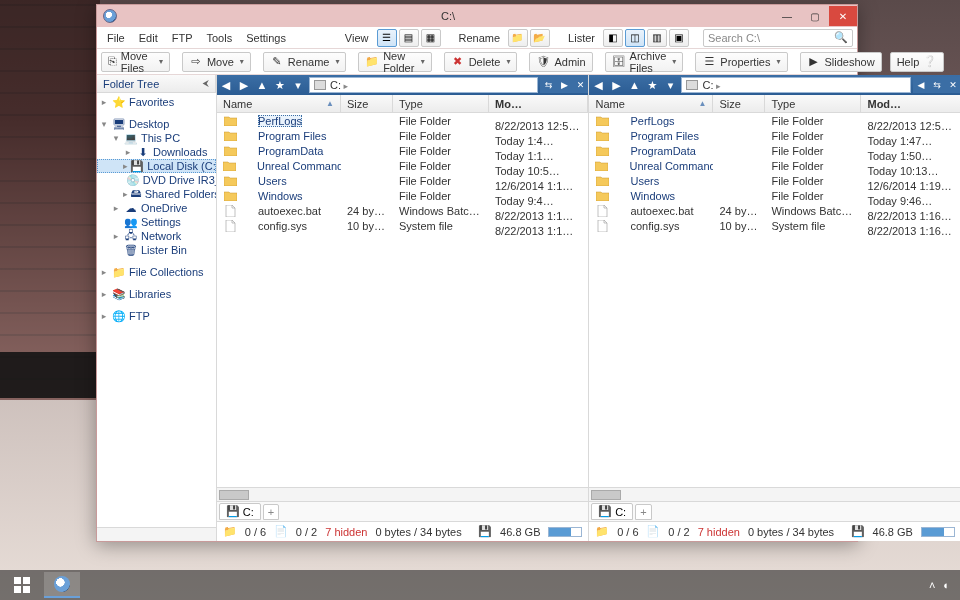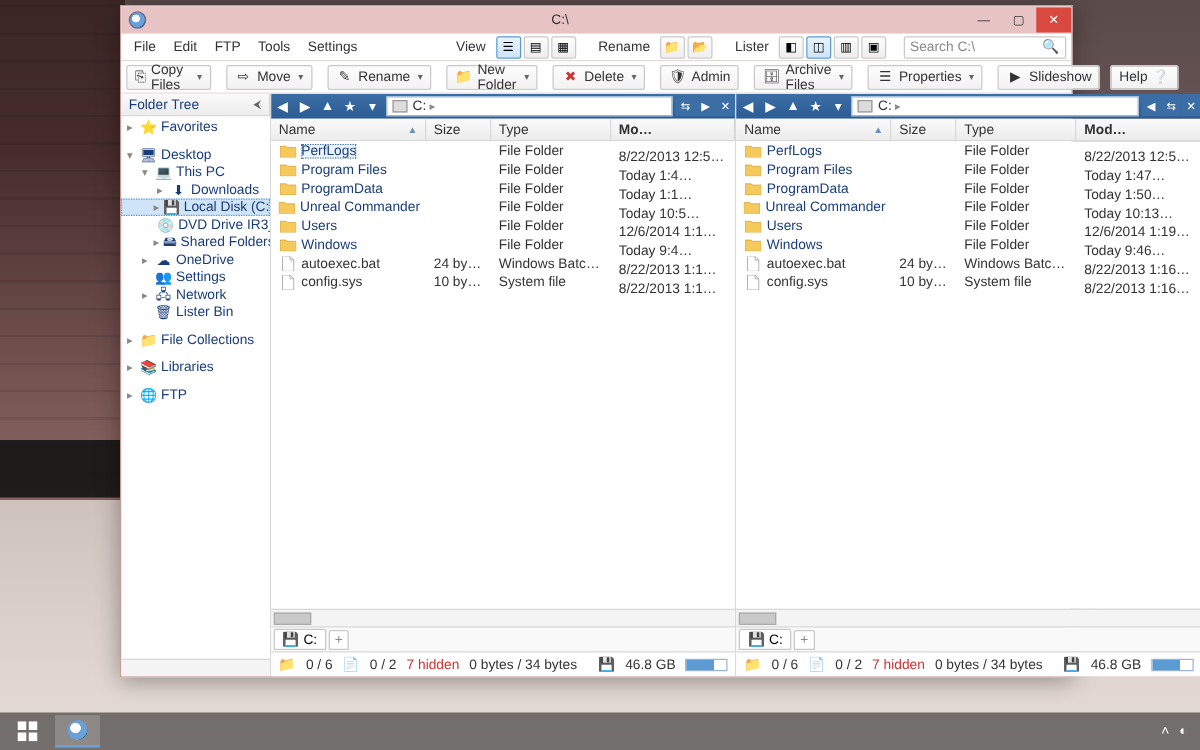--- a/index.html
+++ b/index.html
@@ -24,21 +24,21 @@
 .winbtns { display: flex; }
 .winbtn { width: 28px; height: 20px; display: flex; align-items: center; justify-content: center; font-size: 10px; color:#333; cursor: default;}
 .winbtn.close { background: #d9493f; color: #fff; }
 
 .menubar { height: 22px; display: flex; align-items: center; font-size: 11px; background: #fff; border-bottom: 1px solid #e6d7d7; padding: 0 4px; gap: 2px;}
 .menuitem { padding: 2px 6px; color: #333; cursor: default;}
 .menusep { flex: 1; }
 .menulabel { padding: 2px 6px; color: #333; }
 .iconbtn { width: 20px; height: 18px; border: 1px solid #c9c9c9; background: linear-gradient(#fdfdfd,#eee); display:flex; align-items:center; justify-content:center; font-size:10px; border-radius:2px; cursor:default;}
 .iconbtn.active { border-color: #5a9bd4; background: linear-gradient(#eaf3fc,#cfe4f7); }
-.searchbox { display:flex; align-items:center; border:1px solid #c9c9c9; height:18px; width:130px; background:#fff; border-radius:2px; padding:0 4px; gap:4px; font-size:11px; color:#888;}
+.searchbox { display:flex; align-items:center; border:1px solid #c9c9c9; height:18px; width:150px; background:#fff; border-radius:2px; padding:0 4px; gap:4px; font-size:11px; color:#888;}
 .searchbox .mag { font-size:11px; color:#888;}
 
 .toolbar { height: 26px; display:flex; align-items:center; font-size:11px; background:#fff; border-bottom:1px solid #e6d7d7; padding:0 4px; gap:4px;}
 .tbtn { display:flex; align-items:center; gap:4px; height:20px; padding:0 6px; border:1px solid #c9c9c9; background:linear-gradient(#fdfdfd,#f2f2f2); border-radius:2px; color:#333; cursor:default;}
 .tbtn .tic { width:14px; height:14px; display:inline-flex; align-items:center; justify-content:center; }
 .tbtn .dd { font-size:8px; color:#666; margin-left:2px;}
 .tsep { width:1px; height:18px; background:#dedede; margin:0 2px;}
 
 .body { display:flex; height: calc(100% - 22px - 22px - 26px); }
 
@@ -62,21 +62,21 @@
 .addrend { display:flex; gap:0;}
 .addrend .sq { width:16px; height:16px; display:flex; align-items:center; justify-content:center; background:#3b6ea5; color:#fff; font-size:9px; cursor:default;}
 .columns { height:18px; display:flex; background:linear-gradient(#fafafa,#ececec); border-bottom:1px solid #d9d9d9; font-size:11px; color:#333;}
 .col { padding:2px 6px; border-right:1px solid #d9d9d9; display:flex; align-items:center; gap:3px; cursor:default;}
 .col.name{flex:0 0 124px;justify-content:space-between;} .col.size{flex:0 0 52px; justify-content:flex-start;} .col.type{flex:0 0 96px;} .col.mod{flex:1; min-width:0;font-weight:bold;}
 .sort { font-size:8px; color:#6a8fbd;}
 .filelist { flex:1; overflow:hidden; background:#fff; font-size:11px;}
 .row { display:flex; align-items:center; height:15px; padding:0; color:#1a3d7a; cursor:default;}
 .row.sys { color:#333;}
 .row .c { padding:0 6px; overflow:hidden; white-space:nowrap; text-overflow:ellipsis;}
-.row .c.name{flex:0 0 124px; display:flex; align-items:flex-end; gap:4px;} .row .c.size{flex:0 0 52px; text-align:right; color:#333;} .row .c.type{flex:0 0 96px; color:#333;} .row .c.mod{flex:1; color:#333; min-width:0;margin-top:11px;}
+.row .c.name{flex:0 0 124px; display:flex; align-items:flex-end; gap:21px;} .row .c.size{flex:0 0 52px; text-align:right; color:#333;} .row .c.type{flex:0 0 96px; color:#333;} .row .c.mod{flex:1; color:#333; min-width:0;margin-top:11px;}
 .row.sel .c.name span.sel { outline:1px dotted #3b6ea5; outline-offset:-1px; background:#eaf3fc;}
 .fic { width:14px; height:12px; display:inline-flex; align-items:center; justify-content:center;}
 .folder-svg{width:13px;height:11px;}
 .file-svg{width:11px;height:12px;}
 .pane-scroll { height:14px; background:#f4f4f4; border-top:1px solid #d9d9d9; display:flex; align-items:center;}
 .pane-scroll .thumb{height:10px; width:30px; background:#c9c9c9; border:1px solid #aaa; margin-left:2px;}
 .drivetabs { height:20px; border-top:1px solid #d9d9d9; display:flex; align-items:center; gap:2px; padding:0 2px; background:#f9f9f9; font-size:11px;}
 .drivetab { display:flex; align-items:center; gap:3px; padding:1px 6px; border:1px solid #c9c9c9; background:#fff; border-radius:2px 2px 0 0; cursor:default;}
 .drivetab.add { color:#888; padding:1px 4px;}
 .status { height:20px; border-top:1px solid #d9d9d9; display:flex; align-items:center; gap:8px; padding:0 6px; font-size:11px; color:#333; background:#fff;}
@@ -130,21 +130,21 @@
     <span style="width:10px"></span>
     <span class="searchbox">
       <span style="flex:1">Search C:\</span>
       <span class="mag">🔍</span>
     </span>
   </div>
 
   <div class="toolbar">
     <span class="tbtn">
         <span class="tic">⎘</span>
-        <span>Copy Files</span>
+        <span>Move Files</span>
         <span class="dd">▾</span>
       </span>
     <span class="tsep"></span>
     <span class="tbtn">
         <span class="tic">⇨</span>
         <span>Move</span>
         <span class="dd">▾</span>
       </span>
     <span class="tsep"></span>
     <span class="tbtn">

